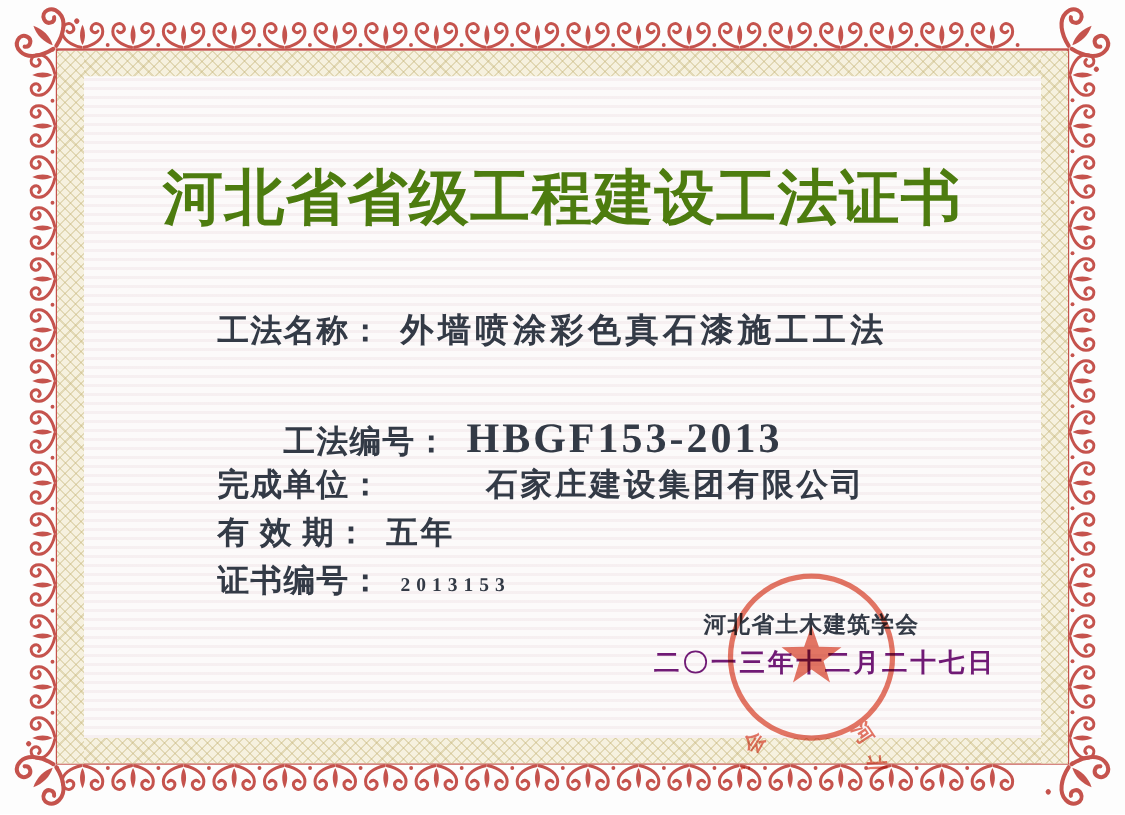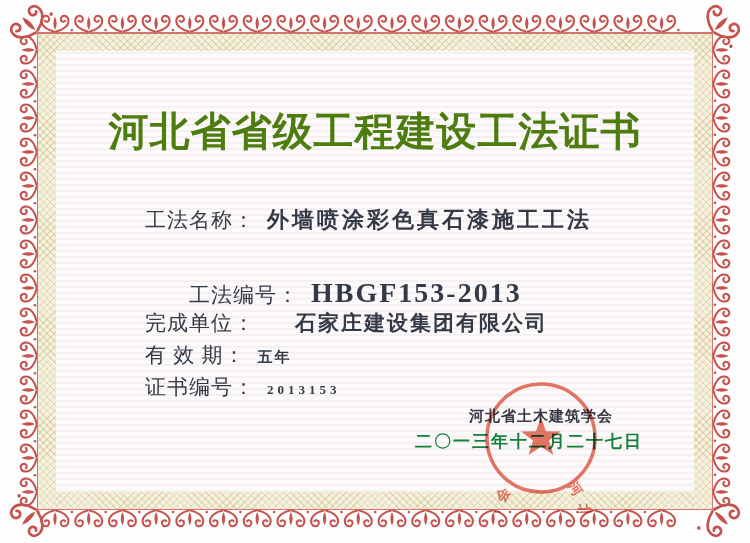--- a/index.html
+++ b/index.html
@@ -29,34 +29,34 @@
       repeating-linear-gradient(0deg, rgba(233,215,220,.30) 0 2px, rgba(0,0,0,0) 2px 6px),
       #fcfafa;
   }
   
   #title{
     position:absolute;left:56px;top:104px;width:638px;
     text-align:center;font-size:40px;font-weight:bold;
     color:#4d7c0f;letter-spacing:1px;white-space:nowrap;
   }
   .row{position:absolute;left:145px;display:flex;align-items:baseline;white-space:pre;color:#333a46;}
-  .row .lbl{font-size:21px;font-weight:normal;letter-spacing:1px;}
+  .row .lbl{font-size:21px;font-weight:bold;letter-spacing:1px;}
   .row .val{font-weight:bold;margin-left:12px;}
   #row-name{top:205px;}   #row-name .val{font-size:22px;letter-spacing:3px;}
   #row-no{top:277px;margin-left:44px;}     #row-no .val{font-size:28px;letter-spacing:2px;text-align:right;}
-  #row-unit{top:309px;}   #row-unit .val{font-size:21px;letter-spacing:2px;margin-left:40px;}
-  #row-valid{top:341px;}  #row-valid .val{font-size:15px;letter-spacing:2px;}
+  #row-unit{top:309px;gap:29px;}   #row-unit .val{font-size:21px;letter-spacing:2px;margin-left:40px;}
+  #row-valid{top:341px;}  #row-valid .val{font-size:21px;letter-spacing:2px;}
   #row-cert{top:373px;justify-content:space-between;}   #row-cert .val{font-size:13px;letter-spacing:4px;}
   #issuer{
     position:absolute;left:421px;top:407px;width:240px;text-align:center;
     font-size:15px;font-weight:bold;letter-spacing:1px;color:#333a46;white-space:nowrap;
   }
   #issue-date{
-    position:absolute;left:394px;top:430px;width:270px;text-align:center;
-    font-size:17px;font-weight:bold;letter-spacing:2px;color:#15803d;white-space:nowrap;
+    position:absolute;left:394px;top:430px;width:270px;text-align:right;
+    font-size:17px;font-weight:bold;letter-spacing:2px;color:#701a75;white-space:nowrap;
   }
   
   #seal{
     position:absolute;left:466px;top:363px;width:150px;height:150px;
     opacity:.8;mix-blend-mode:multiply;
   }
   #seal text{font-family:"Liberation Serif","DejaVu Serif",serif;font-weight:bold;}
 </style>
 </head>
 <body>

